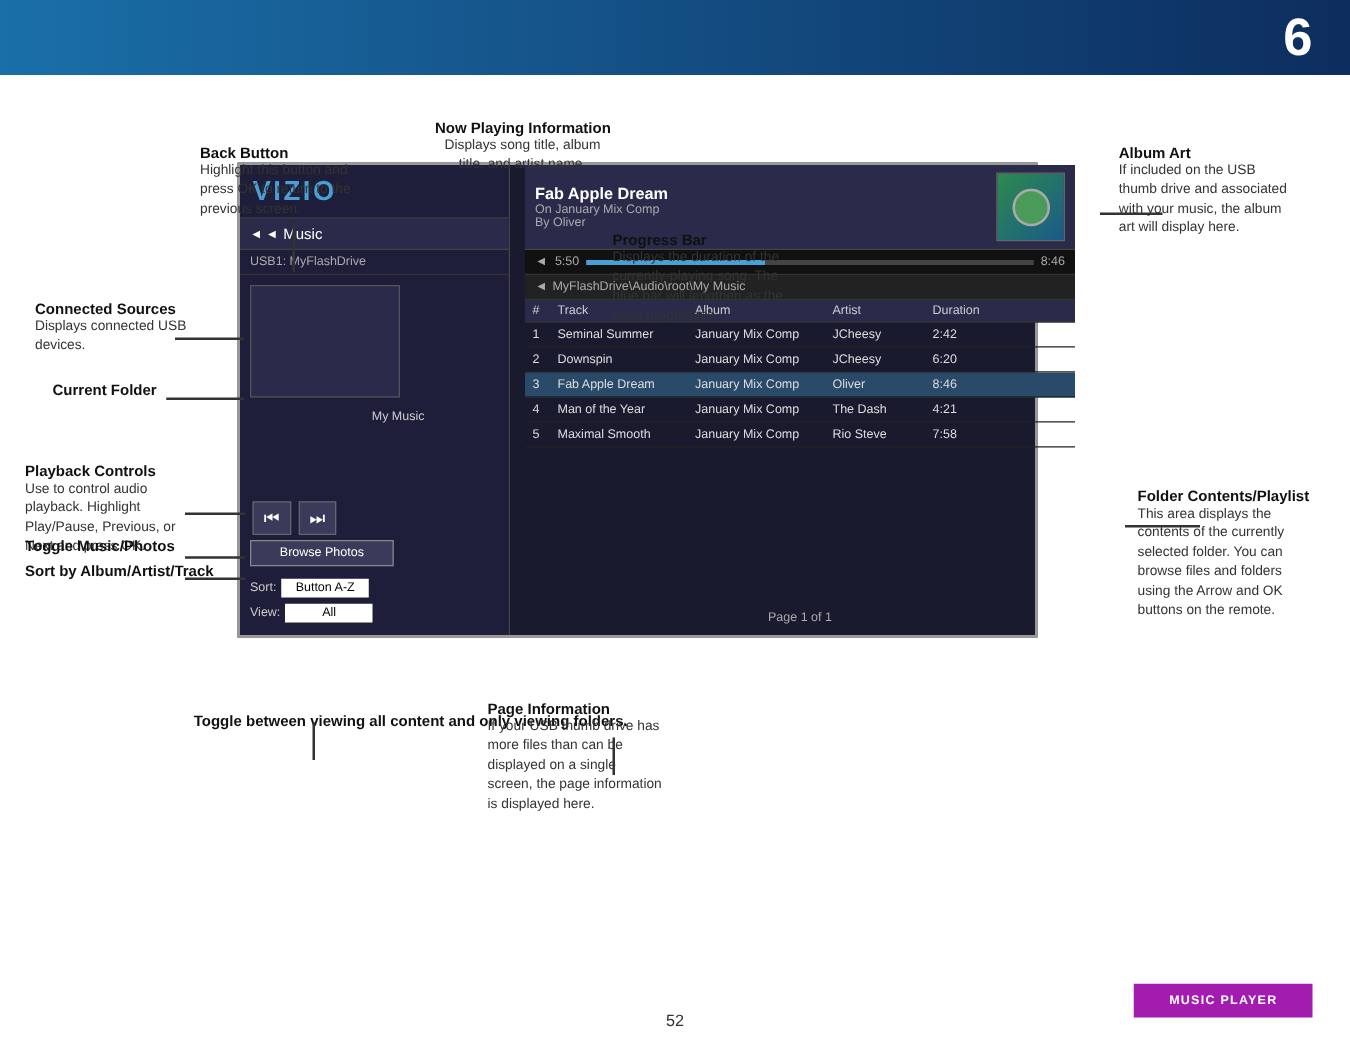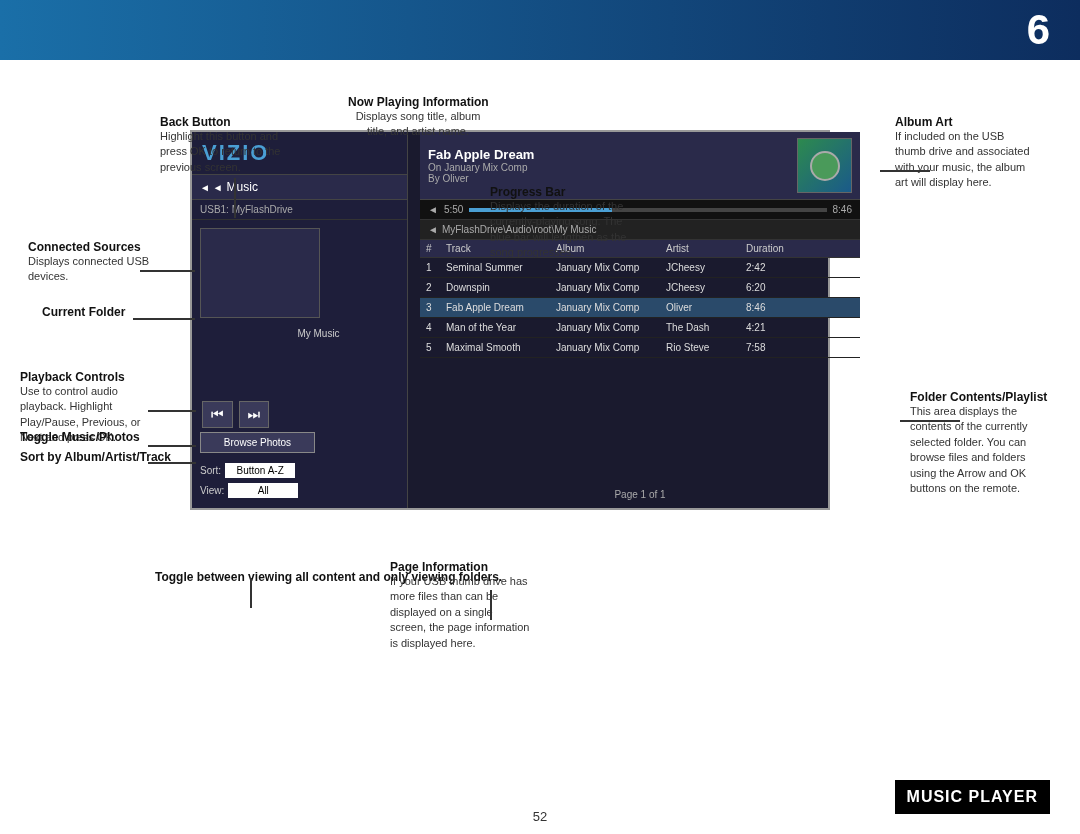--- a/index.html
+++ b/index.html
@@ -303,24 +303,24 @@
       left: 50%;
       transform: translateX(-50%);
       font-size: 13px;
       color: #333;
     }
 
     .music-player-badge {
       position: absolute;
       bottom: 20px;
       right: 30px;
-      background: #000000;
+      background: #a21caf;
       color: white;
-      padding: 8px 12px;
-      font-size: 16px;
+      padding: 8px 28px;
+      font-size: 10px;
       font-weight: bold;
       letter-spacing: 1px;
     }
   </style>
 </head>
 <body>
 
 <div class="top-banner">
   <span class="page-num">6</span>
 </div>

